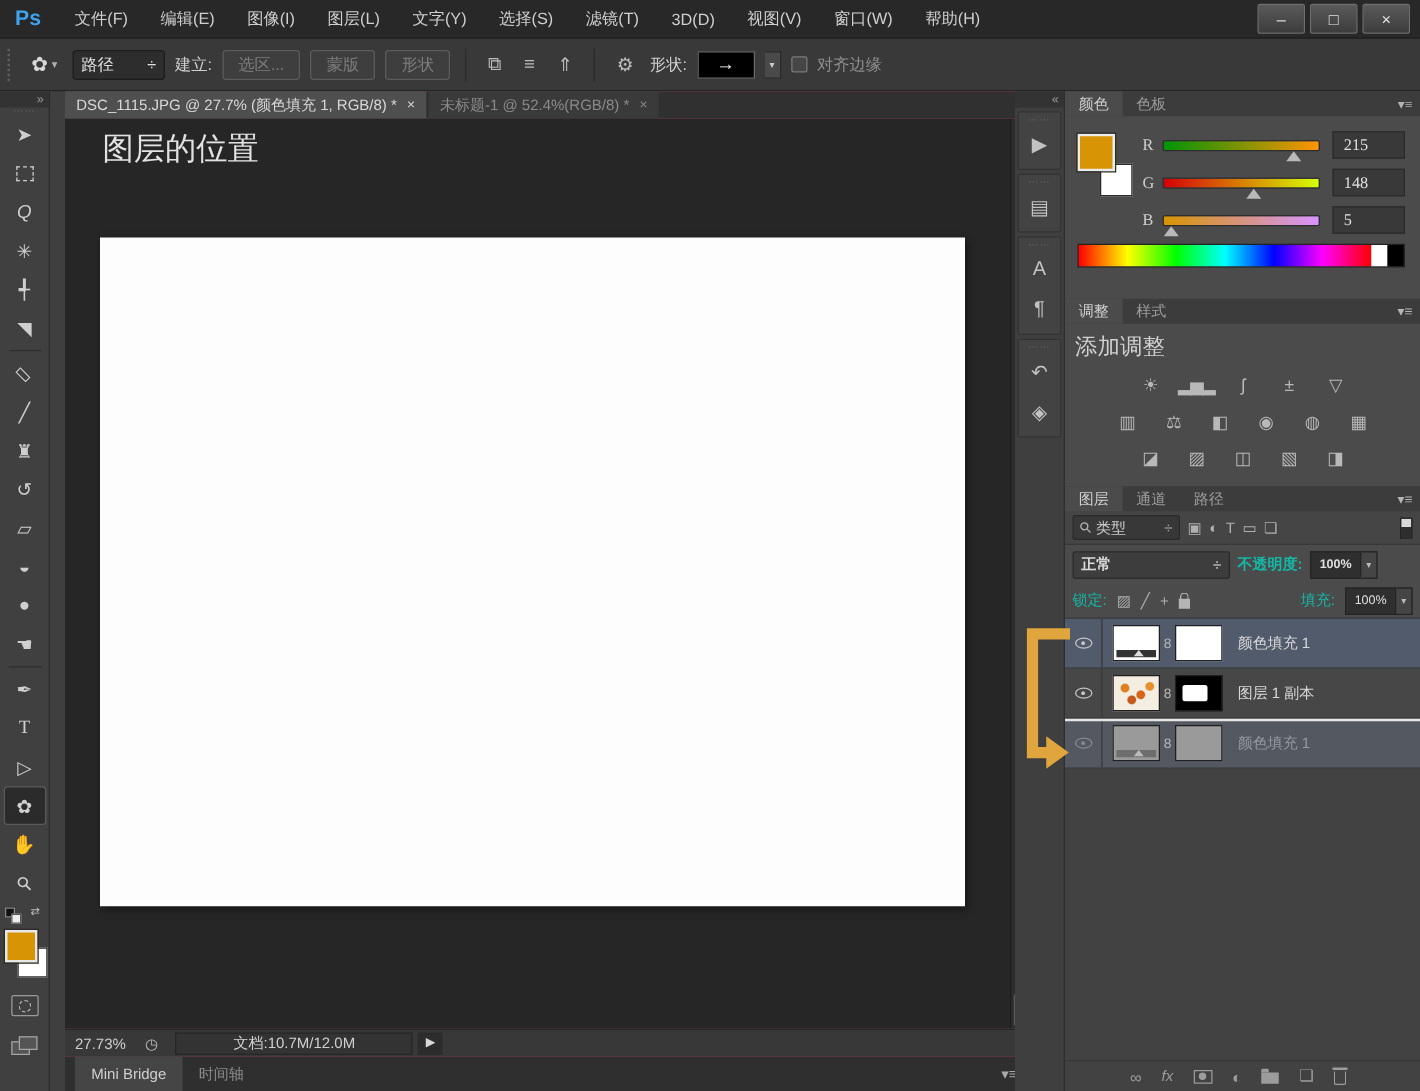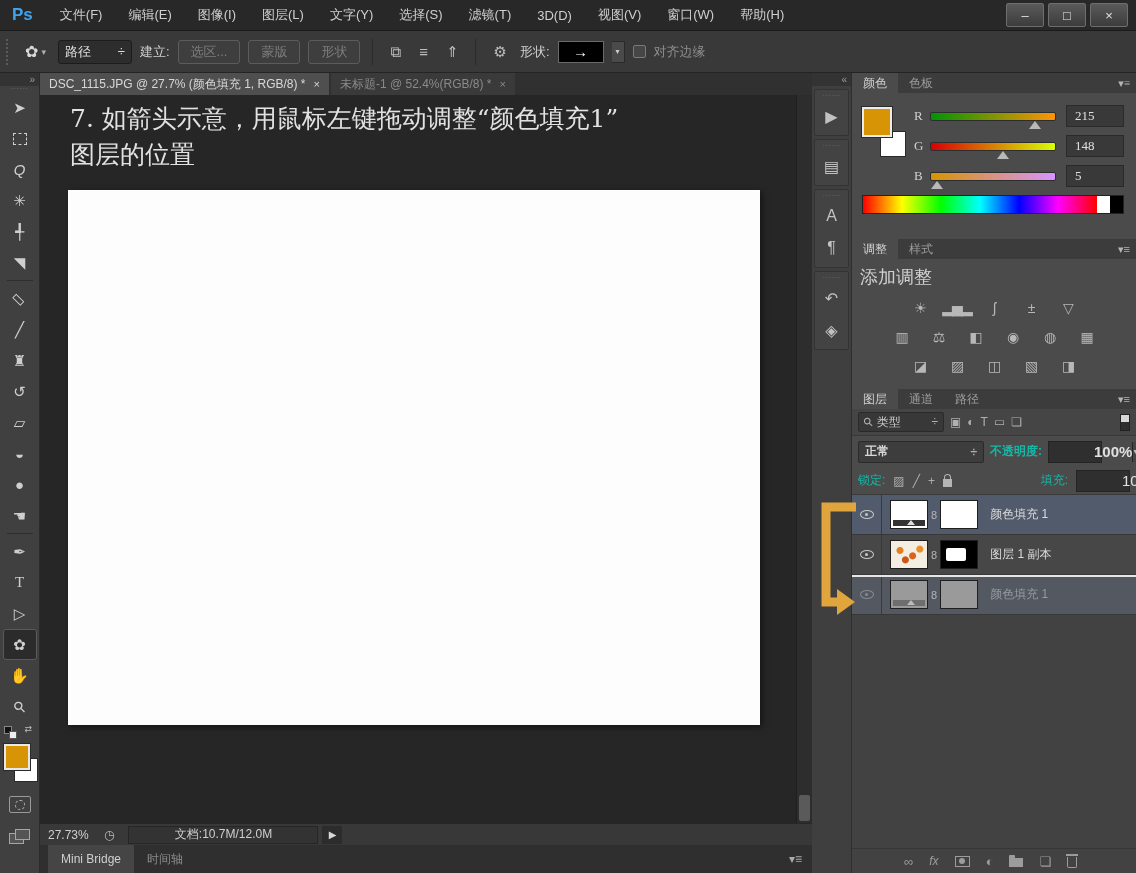--- a/index.html
+++ b/index.html
@@ -53,21 +53,21 @@
   .sw-bg { position:absolute; left:12px; top:16px; width:24px; height:24px; background:#ffffff; border:1px solid #2a2a2a; }
   .sw-fg { position:absolute; left:2px; top:2px; width:26px; height:26px; border:2px solid #e8e8e8; outline:1px solid #2a2a2a; }
   .qmask { width:22px; height:17px; border:1px solid #9a9a9a; border-radius:2px; margin-top:12px;
     display:flex; align-items:center; justify-content:center; }
   .qmask i { width:10px; height:10px; border:1px dashed #b5b5b5; border-radius:50%; }
   .scrmode { position:relative; width:22px; height:16px; margin-top:16px; }
   .scrmode i { position:absolute; width:15px; height:11px; border:1px solid #a5a5a5; background:#555; }
   .scrmode i:first-child { left:0; top:4px; } .scrmode i:last-child { left:6px; top:0; }
 
   
-  .doc-area { position:absolute; left:40px; top:73px; width:772px; height:800px; background:#ec4899; }
+  .doc-area { position:absolute; left:52px; top:73px; width:772px; height:800px; background:#ec4899; }
   .tab-bar { position:absolute; left:0; top:0; width:100%; height:22px; background:#303030; display:flex; }
   .doc-tab { height:22px; display:flex; align-items:center; padding:0 9px; font-size:12px; gap:8px; }
   .doc-tab.active { background:#4f4f4f; color:#d8d8d8; }
   .doc-tab.inactive { background:#3a3a3a; color:#8a8a8a; margin-left:2px; }
   .tab-x { font-size:11px; }
   .canvas-wrap { position:absolute; left:0; top:22px; width:756px; height:728px; background:#262626; overflow:hidden; }
   .instruction { position:absolute; left:30px; top:6px; width:710px; color:#e2e2e2; font-size:25px;
     line-height:1.45; font-family:"DejaVu Serif","Liberation Serif",serif; }
   .white-canvas { position:absolute; left:28px; top:95px; width:692px; height:535px; background:#fdfdfd;
     box-shadow:2px 2px 6px rgba(0,0,0,.5); }
@@ -131,21 +131,21 @@
   .lp-filter { height:27px; background:#454545; display:flex; align-items:center; gap:6px; padding:0 6px; border-bottom:1px solid #383838; }
   .filter-dd { width:86px; height:20px; background:#383838; border:1px solid #2a2a2a; border-radius:2px;
     display:flex; align-items:center; gap:4px; padding:0 5px; color:#ccc; font-size:12px; }
   .f-ic { color:#b0b0b0; font-size:12px; }
   .filter-toggle { margin-left:auto; width:10px; height:17px; background:linear-gradient(#d8d8d8 45%,#2e2e2e 45%); border:1px solid #222; }
   .lp-blend { height:31px; display:flex; align-items:center; gap:6px; padding:0 6px;font-weight:bold; }
   .blend-dd { width:126px; height:22px; background:#3d3d3d; border:1px solid #2a2a2a; border-radius:2px;
     display:flex; align-items:center; justify-content:space-between; padding:0 6px; color:#d8d8d8; font-size:12px; }
   .lp-label { color:#14b8a6; font-size:12px; }
   .val-box { height:22px; width:54px; background:#2f2f2f; border:1px solid #242424; display:flex; align-items:center; }
-  .val-box span.v { flex:1; color:#e0e0e0; font-size:15px; text-align:center;margin-left:45px; }
+  .val-box span.v { flex:1; color:#e0e0e0; font-size:10px; text-align:center; }
   .val-box span.c { width:13px; background:#454545; height:100%; display:flex; align-items:center; justify-content:center; color:#bbb; font-size:8px; border-left:1px solid #242424; }
   .lp-lock { height:28px; display:flex; align-items:center; gap:8px; padding:0 6px; border-bottom:1px solid #3a3a3a; }
   .lock-ic { color:#aeaeae; font-size:12px; }
   .lock-shape { position:relative; width:9px; height:8px; background:#b5b5b5; margin-top:4px; }
   .lock-shape::before { content:""; position:absolute; left:1px; top:-5px; width:5px; height:5px;
     border:1.5px solid #b5b5b5; border-bottom:none; border-radius:4px 4px 0 0; }
   .lp-list { position:relative; flex:1; background:#424242; overflow:hidden; }
   .layer-row { height:40px; display:flex; align-items:center; border-bottom:1px solid #383838; }
   .layer-row.selected { background:#515b6b; }
   .layer-row.normal { background:#474747; }
@@ -335,21 +335,20 @@
         <span>DSC_1115.JPG @ 27.7% (颜色填充 1, RGB/8) *</span>
         <span class="tab-x">×</span>
       </div>
       <div class="doc-tab inactive">
         <span>未标题-1 @ 52.4%(RGB/8) *</span>
         <span class="tab-x">×</span>
       </div>
     </div>
     <div class="canvas-wrap">
       <div class="instruction">
-        <div>7. 如箭头示意，用鼠标左键拖动调整“颜色填充1”</div>
         <div>图层的位置</div>
       </div>
       <div class="white-canvas"></div>
     </div>
     <div class="v-scroll">
       <div class="v-thumb"></div>
     </div>
     <div class="status-bar">
       <span class="zoom-field">27.73%</span>
       <span class="clock-ic">◷</span>

